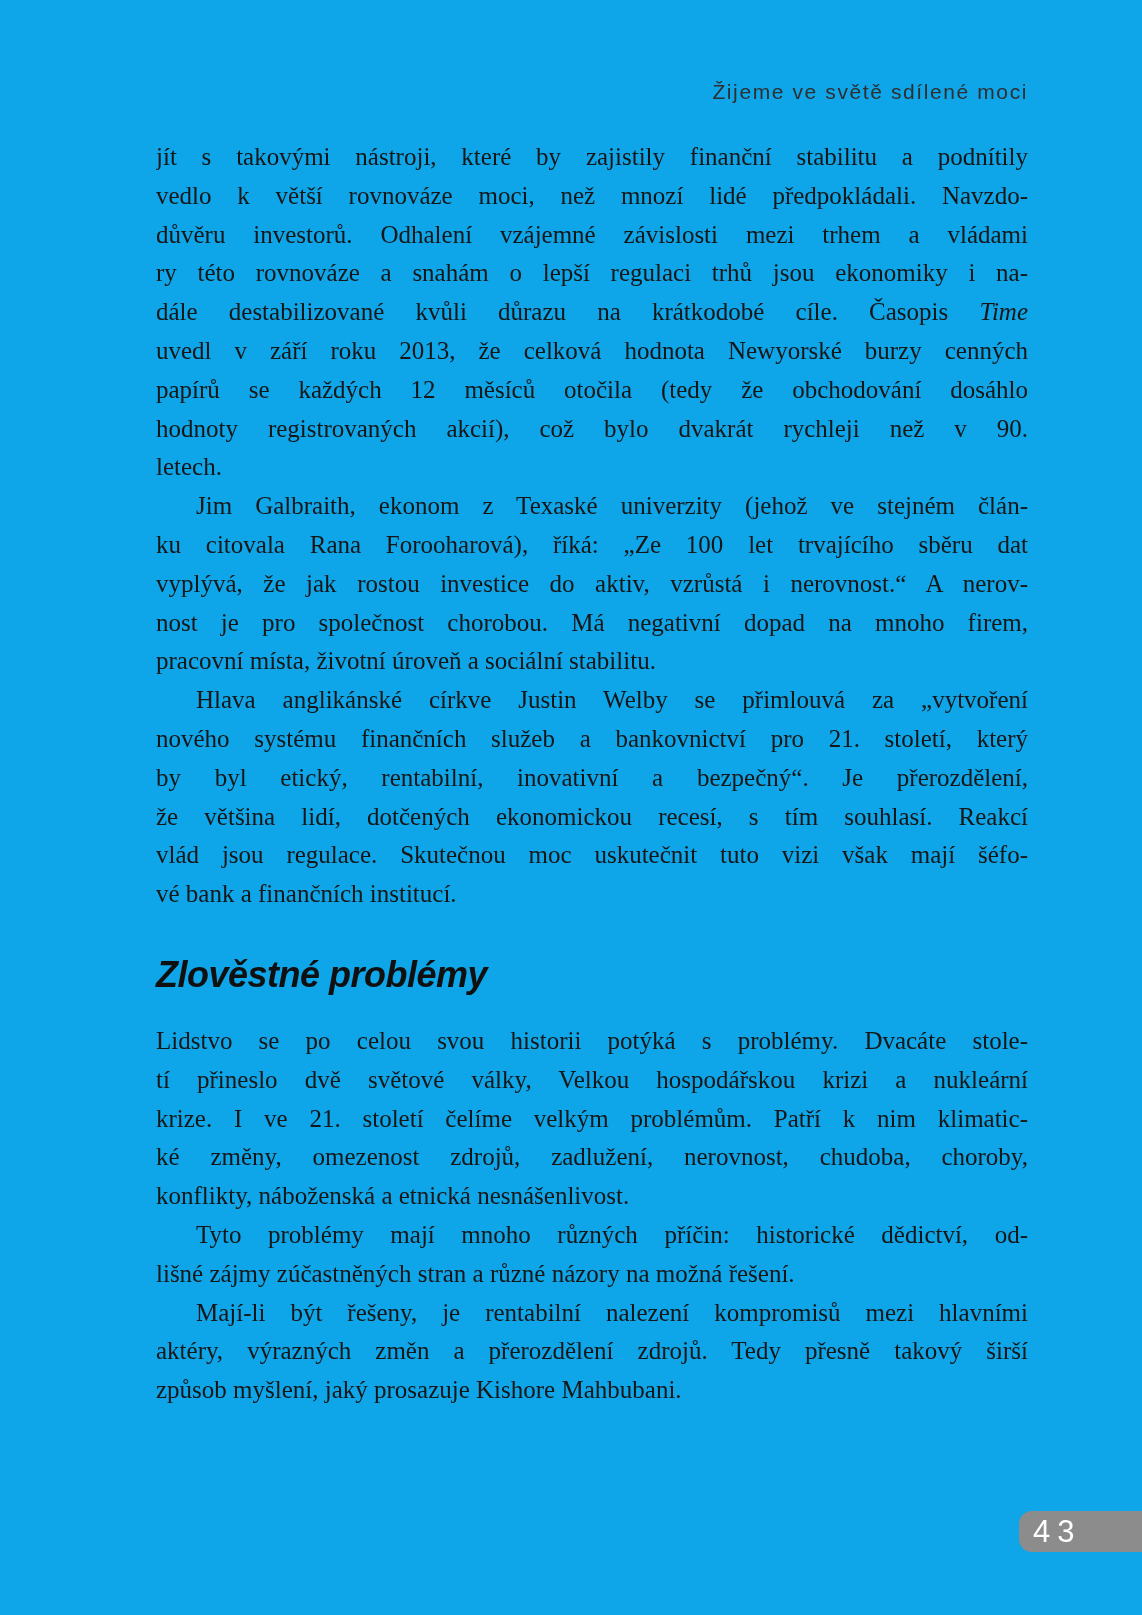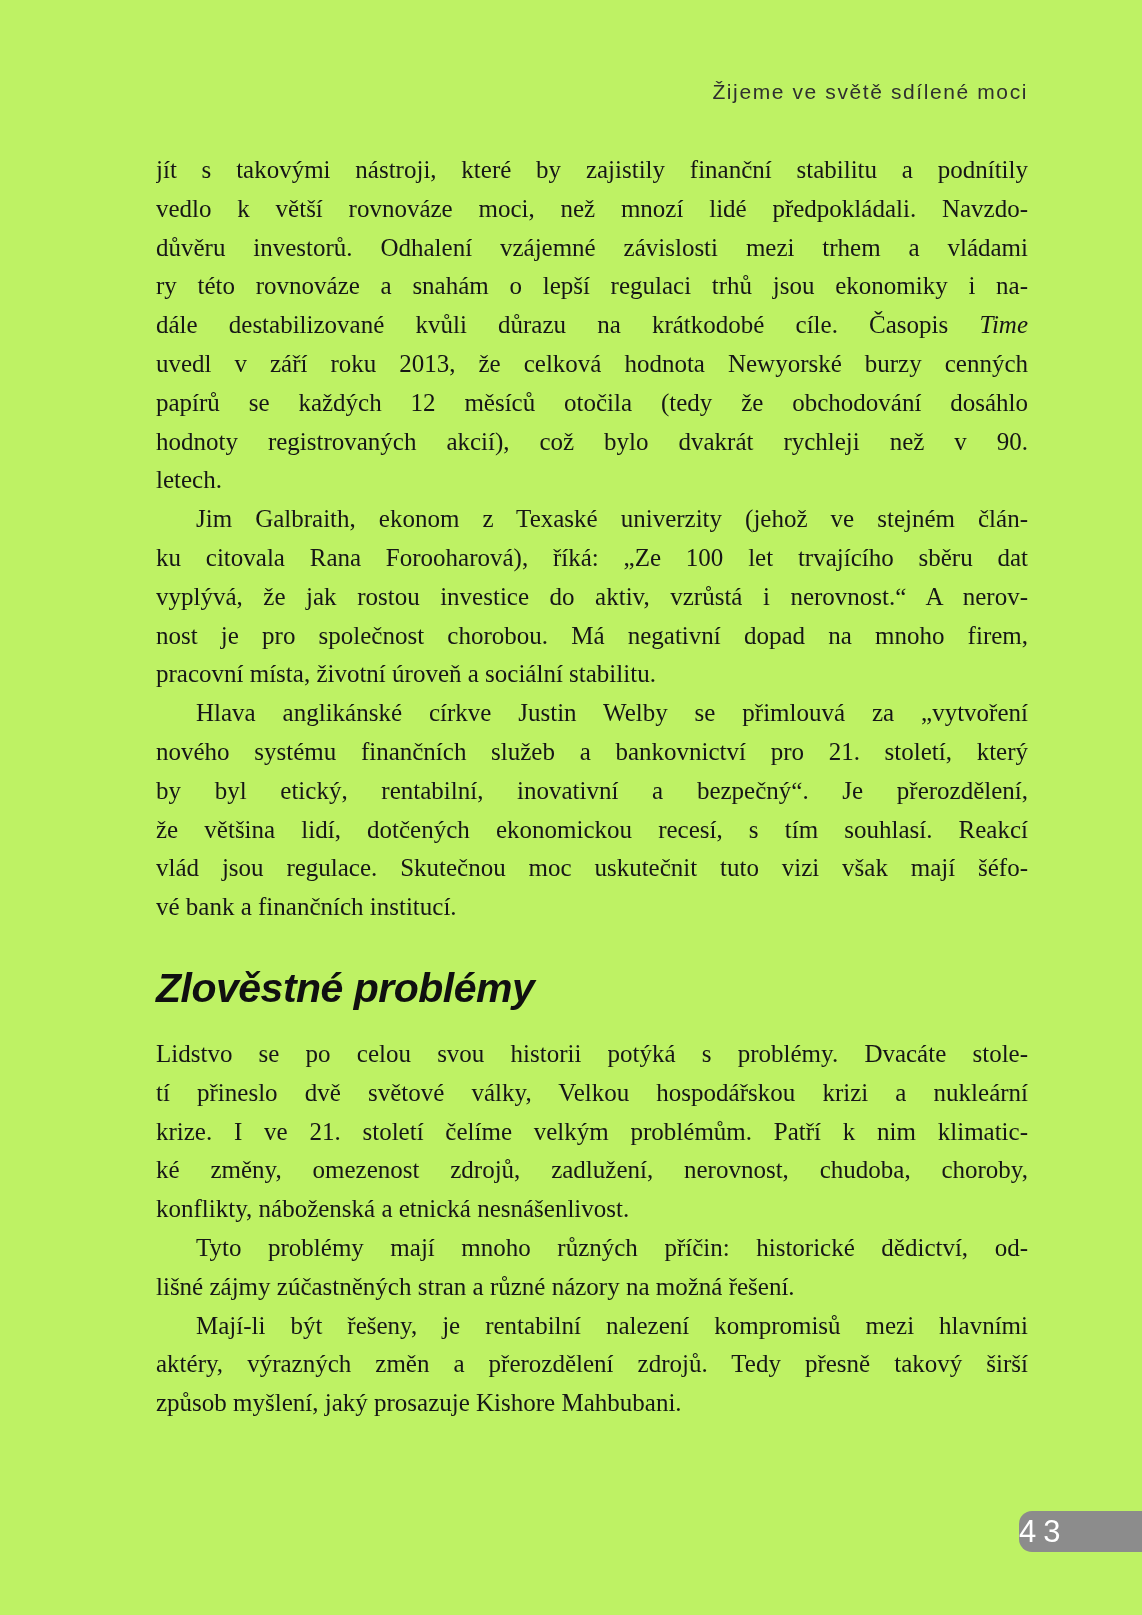--- a/index.html
+++ b/index.html
@@ -1,20 +1,20 @@
 <!DOCTYPE html>
 <html><head>
 <meta charset="utf-8">
 <style>
   html, body { margin: 0; padding: 0; background: #e8e8e8; }
   .page {
     position: relative;
     width: 1142px;
     height: 1615px;
-    background: #bef264;
+    background: #0ea5e9;
     margin: 0 auto;
     overflow: hidden;
     font-family: "Liberation Serif", serif;
   }
   .running-header {
     position: absolute;
     top: 80px;
     right: 114px;
     font-family: "Liberation Sans", sans-serif;
     font-size: 21px;
@@ -22,60 +22,60 @@
     color: #2f2f2f;
     white-space: nowrap;
   }
   .body-col {
     position: absolute;
     left: 156px;
     top: 138px;
     width: 872px;
     color: #161616;
     font-size: 25px;
-    margin-top: 13px;
   }
   .para { margin: 0; padding: 0; }
   .line {
     line-height: 38.8px;
     height: 38.8px;
     text-align: justify;
     text-align-last: justify;
     overflow: hidden;
     white-space: nowrap;
   }
   .line.last {
     text-align-last: left;
     text-align: right;
   }
   .line.indent { text-indent: 40px; }
   .em { font-style: italic; }
   .section-heading {
     font-family: "Liberation Sans", "DejaVu Sans", sans-serif;
     font-weight: bold;
     font-style: italic;
-    font-size: 41px;
+    font-size: 36px;
     line-height: 46px;
     height: 46px;
     letter-spacing: -0.5px;
     color: #101010;
     margin: 38px 0 24px 0;
   }
   .page-badge {
     position: absolute;
     left: 1019px;
     top: 1511px;
     width: 123px;
     height: 41px;
     border-radius: 13px 0 0 13px;
     color: #ffffff;
     font-family: "Liberation Sans", sans-serif;
     font-size: 31px;
     line-height: 41px;
     letter-spacing: 7px;
+    padding-left: 14px;
     box-sizing: border-box;
   }
 </style>
 </head>
 <body>
 
 <div class="page">
 
   <div class="running-header" style="color: rgb(47, 47, 47);">Žijeme ve světě sdílené moci</div>
 

